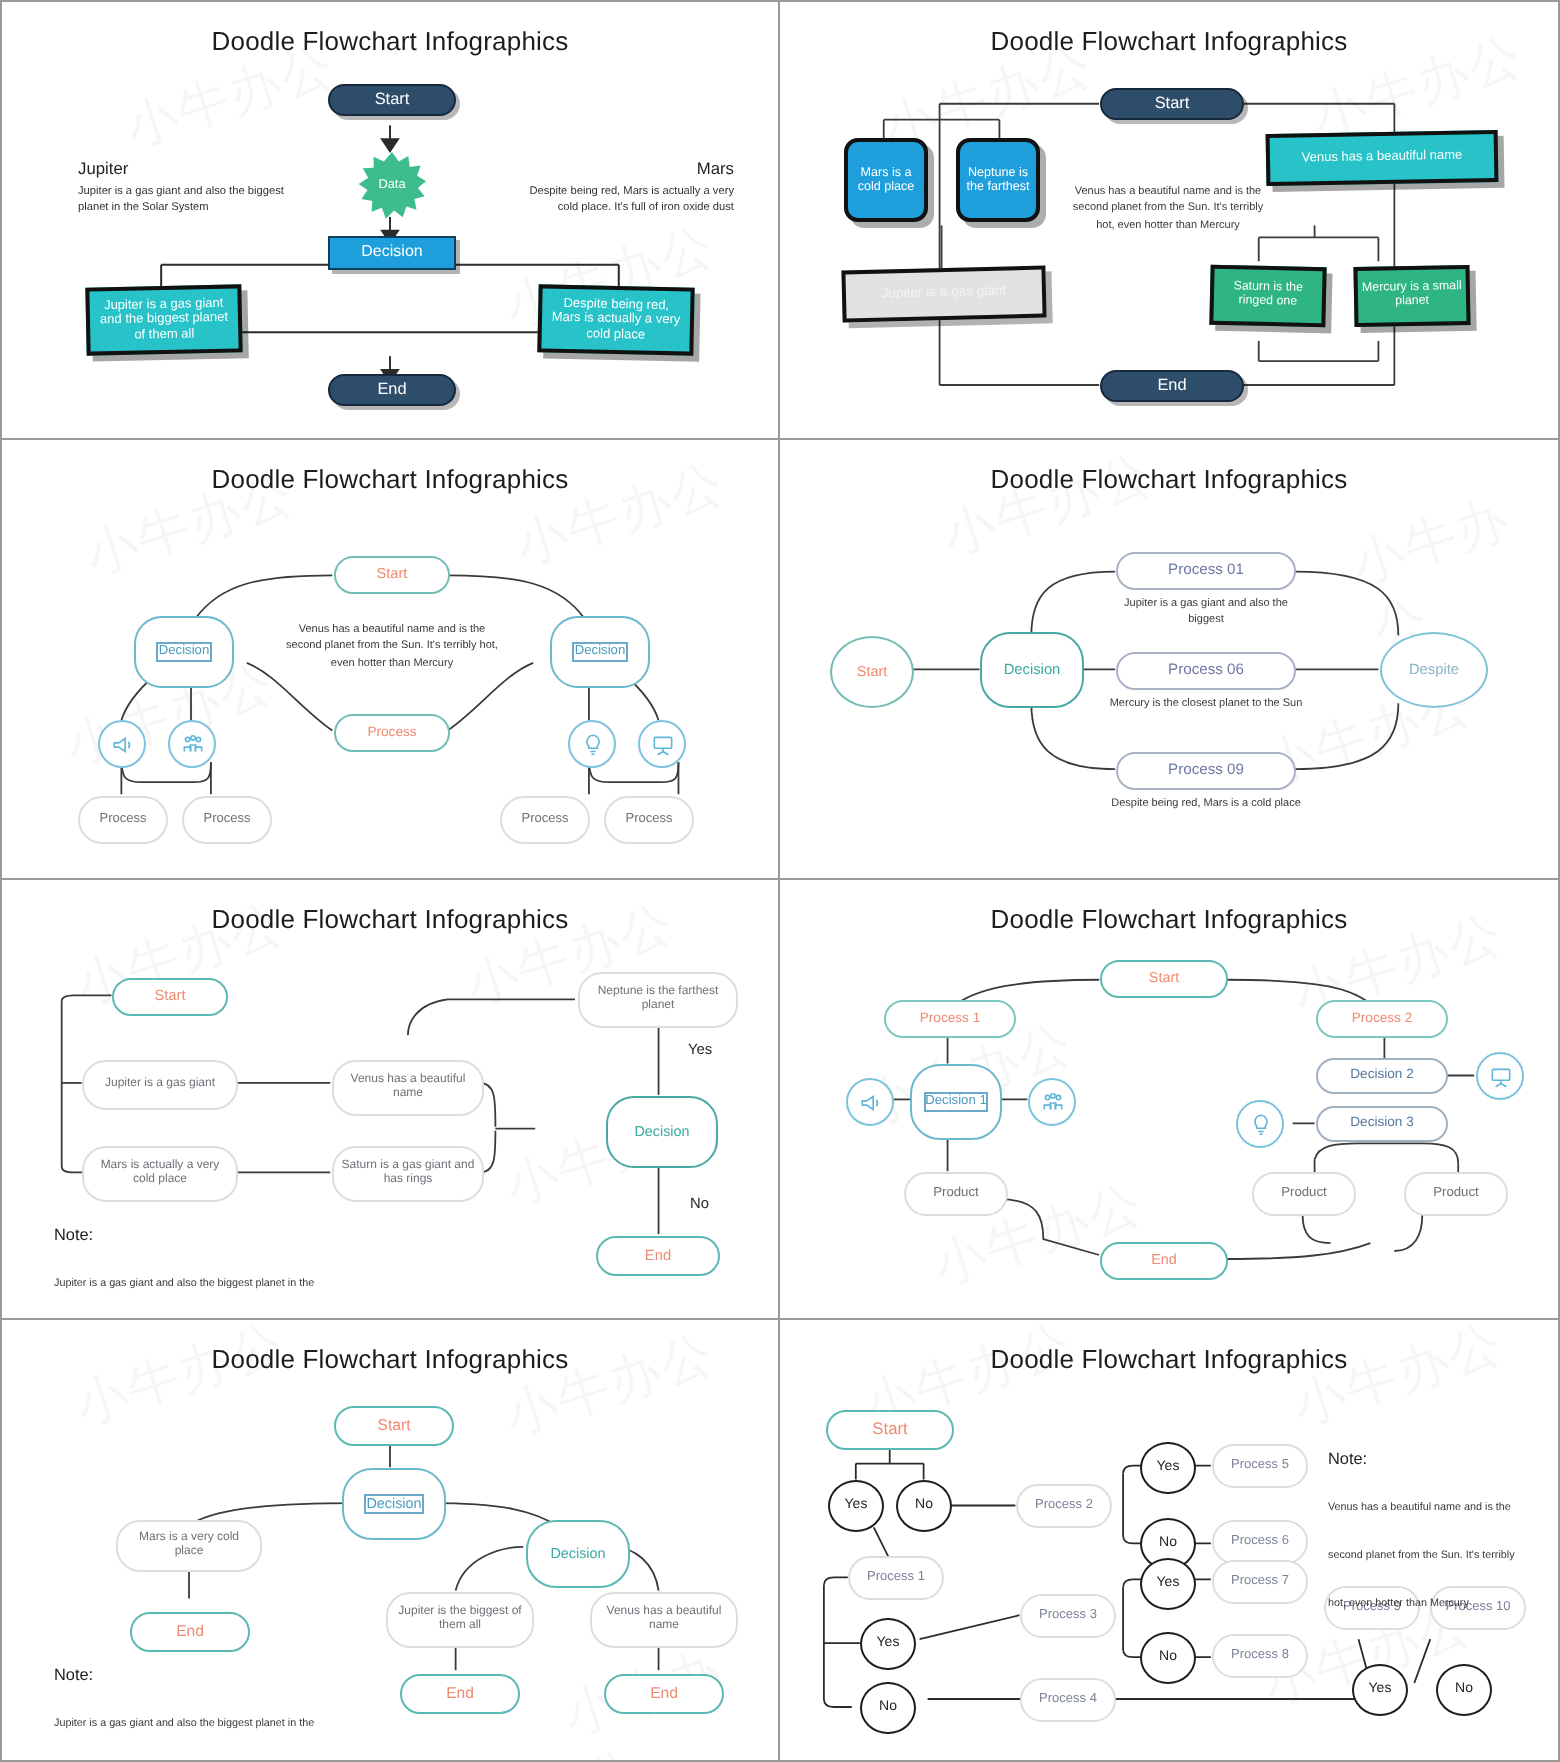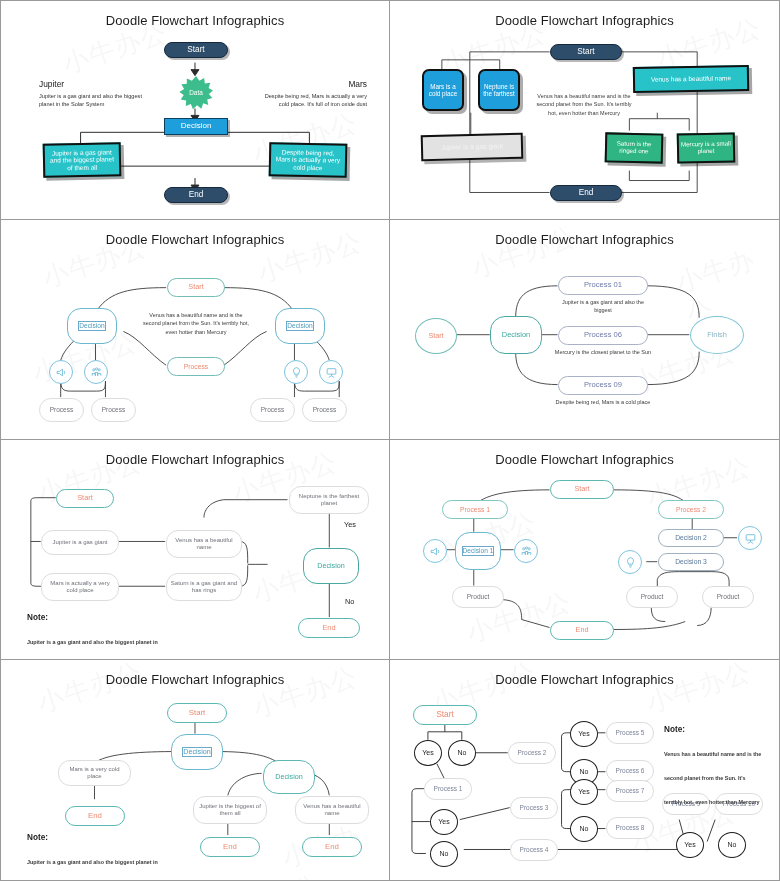--- a/index.html
+++ b/index.html
@@ -82,21 +82,21 @@
   .d-purple{ color: #6f7aa8; }
   .d-round { border-radius: 999px; }
   .d-circle{ border-radius: 50%; }
   .d-black { border: 1.2px solid #1d1d1d; color:#1d1d1d; }
   .icon-circle {
     border-radius: 50%;
     border: 1.2px solid #7cc3de;
     color: #5fb6d8;
     background: #fff;
   }
-  .note { position: absolute; line-height: 1.5; font-weight: bold; }
+  .note { position: absolute; line-height: 1.5; }
   .note .nh { font-size: 8.2px; color:#1d1d1d; display:block; margin-bottom: 3px; }
   .note .nb { font-size: 5.4px; color:#3a3a3a; }
   .bodytext { position: absolute; font-size: 5.5px; color:#3a3a3a; line-height:1.5; text-align:center; }
   .lbl { position:absolute; font-size: 7.4px; color:#262626; }
   .wm {
     position:absolute; color: rgba(0,0,0,0.035); font-size: 26px;
     font-family: "Liberation Serif", serif; transform: rotate(-18deg);
     pointer-events:none; user-select:none; letter-spacing:1px;
   }
 </style>
@@ -327,21 +327,21 @@
       <span class="d-purple" style="font-size:7.6px;">Process 06</span>
     </div>
     <div class="bodytext" style="left:163px;top:128px;width:100px;">Mercury is the closest planet to the Sun</div>
 
     <div class="node d-node d-round" style="left:168px;top:156px;width:90px;height:19px;border:1.2px solid #a9b2c6;">
       <span class="d-purple" style="font-size:7.6px;">Process 09</span>
     </div>
     <div class="bodytext" style="left:163px;top:178px;width:100px;">Despite being red, Mars is a cold place</div>
 
     <div class="node d-node d-circle" style="left:300px;top:96px;width:54px;height:38px;border:1.3px solid #7fc4d8;">
-      <span style="font-size:7.4px;color:#8ab4c4;">Finish</span>
+      <span style="font-size:7.4px;color:#8ab4c4;">Despite</span>
     </div>
   </div>
 
   <div class="panel">
     <div class="wm" style="left:35px;top:20px;">小牛办公</div>
     <div class="wm" style="left:230px;top:20px;">小牛办公</div>
     <div class="wm" style="left:250px;top:120px;">小牛办公</div>
     <div class="ptitle">Doodle Flowchart Infographics</div>
 
     <svg class="layer" viewBox="0 0 390 220">

